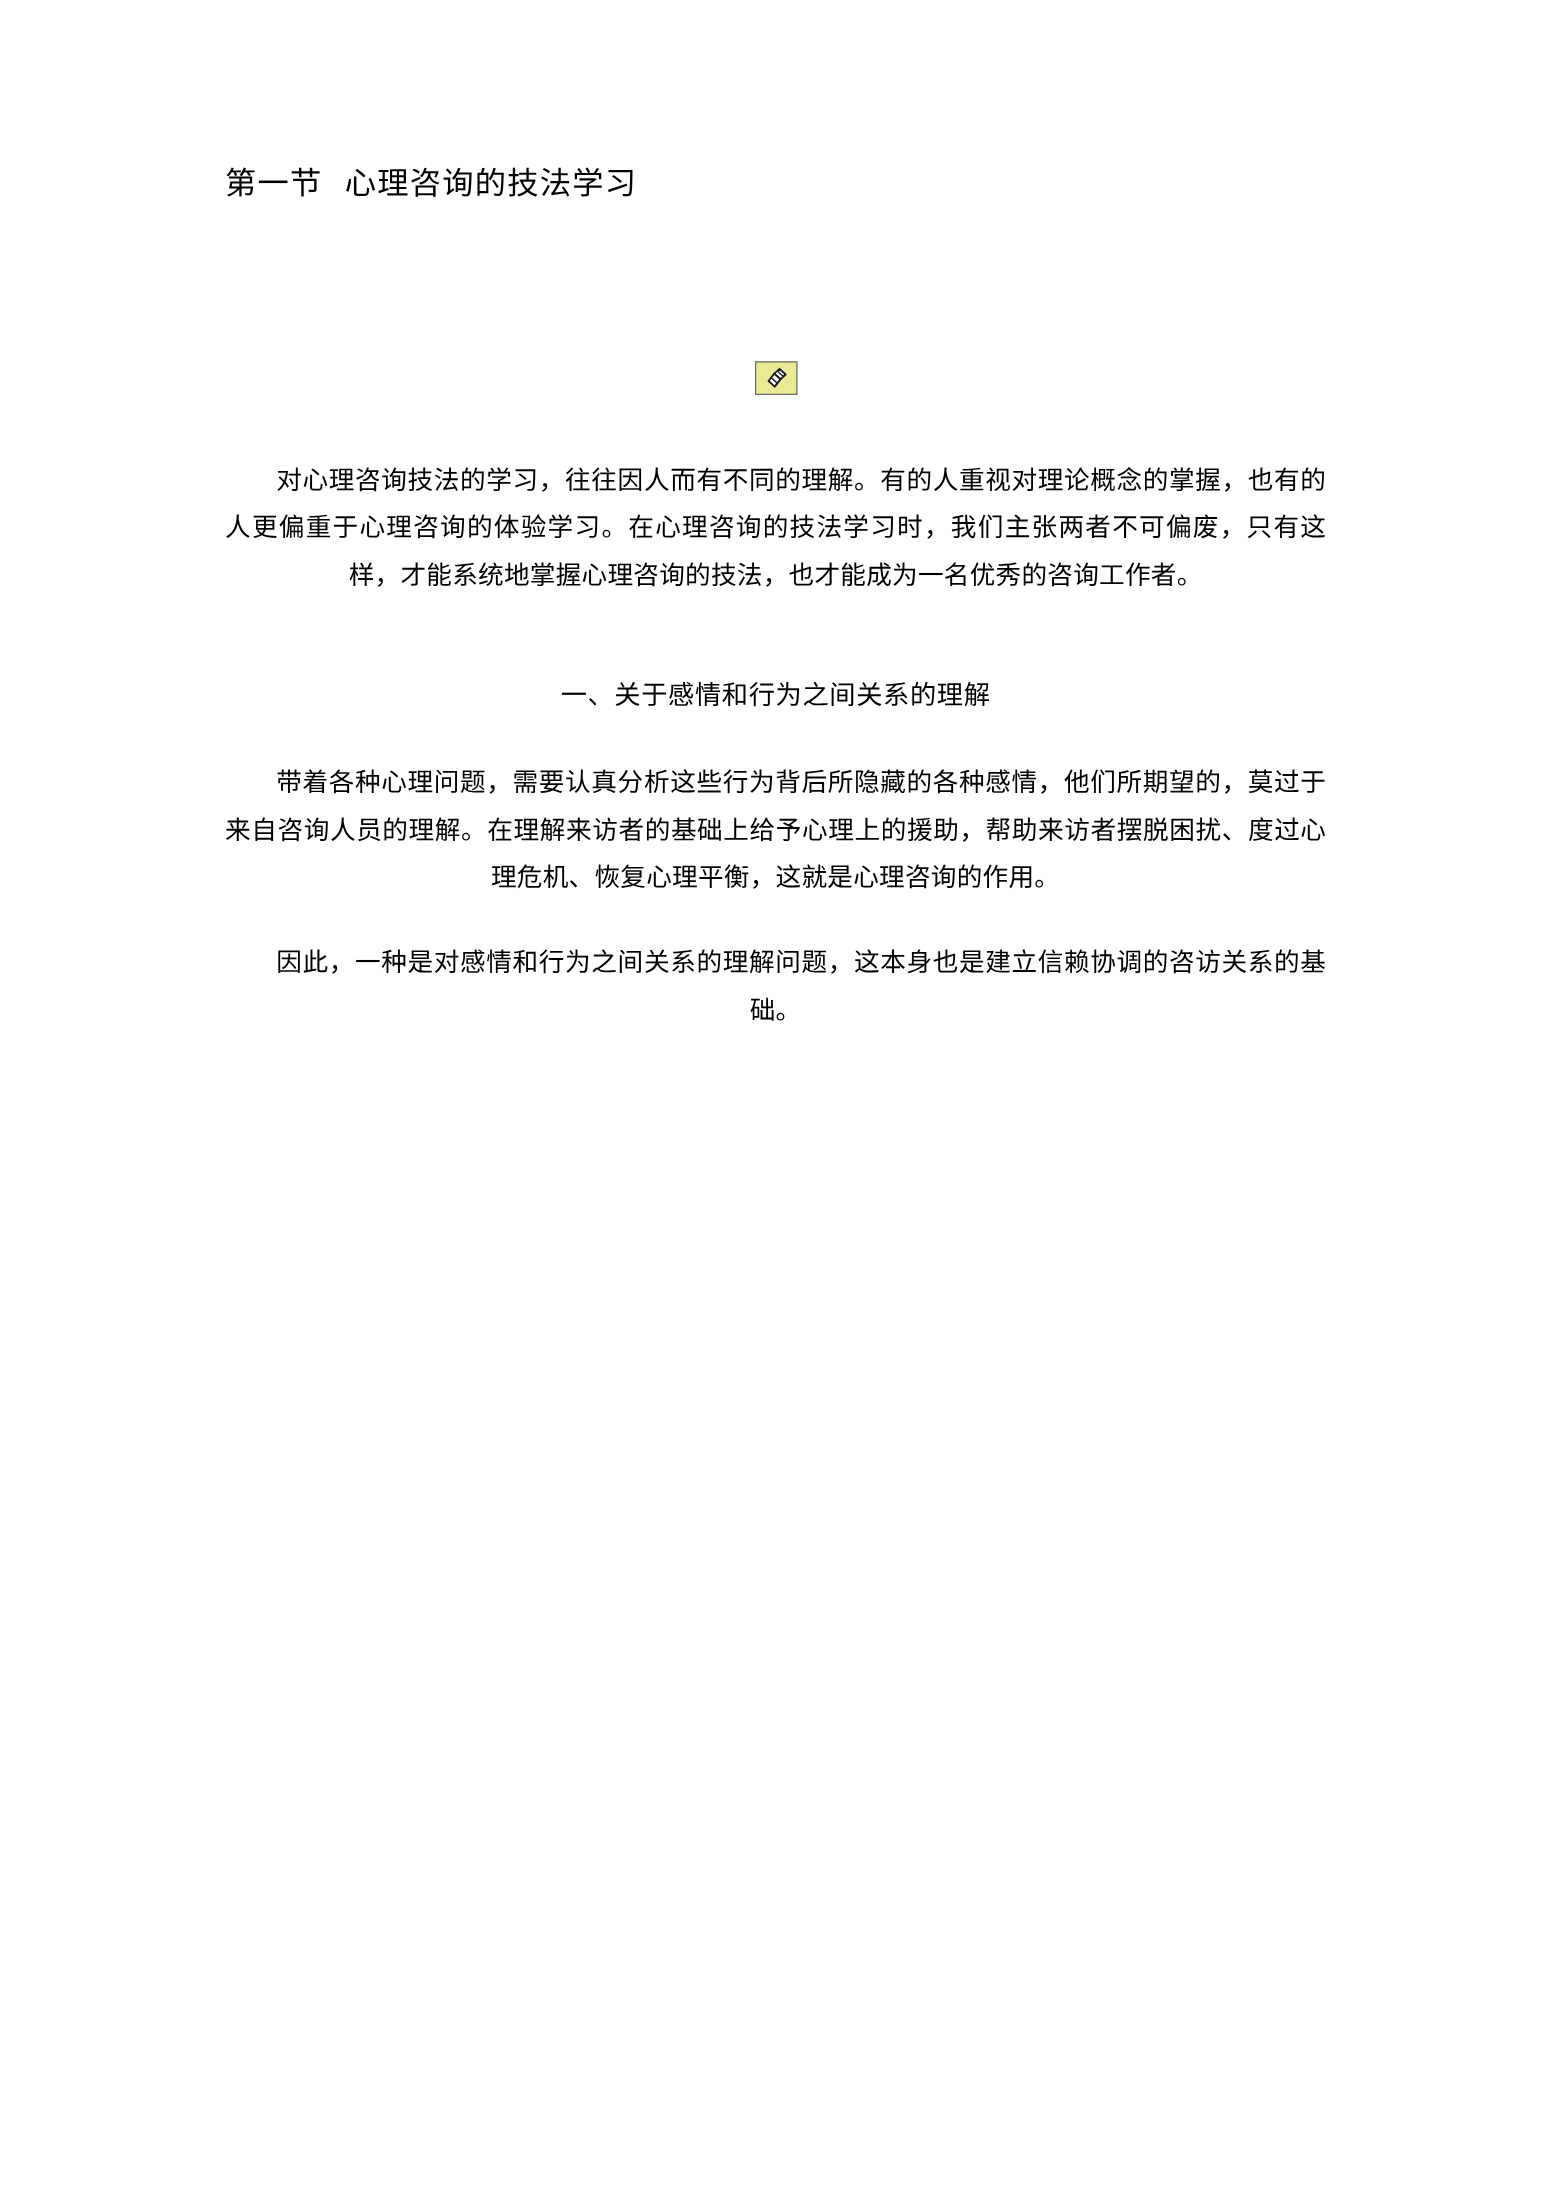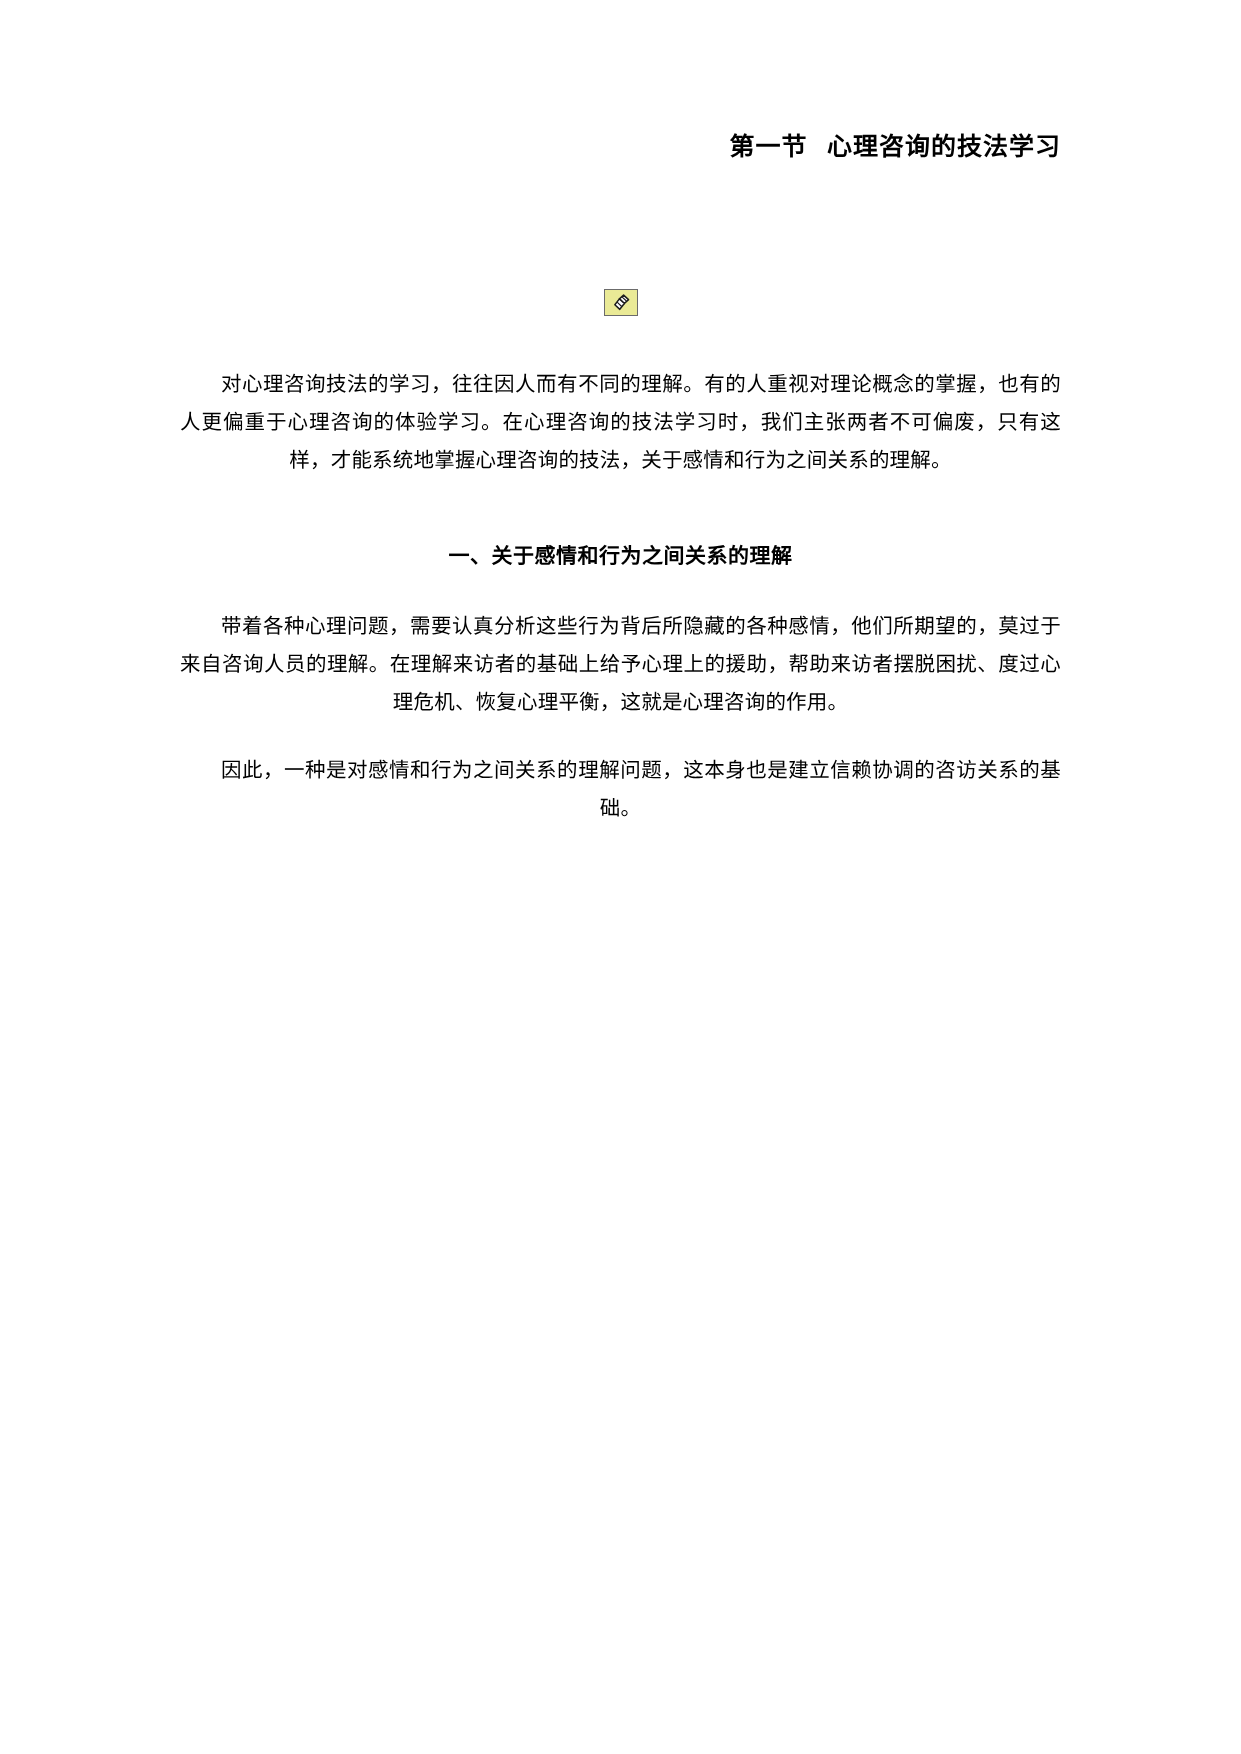--- a/index.html
+++ b/index.html
@@ -25,23 +25,23 @@
     position: absolute;
     left: 180px;
     top: 0;
     width: 881px;
   }
 
   
   .doc-title {
     margin: 0;
     padding: 0;
-    text-align: right;
+    text-align: left;
     font-size: 25px;
-    font-weight: 700;
+    font-weight: 400;
     letter-spacing: 1px;
     line-height: 1.3;
     padding-top: 131px;
     white-space: pre;
   }
 
   
   .figure-row {
     margin-top: 121px;
     text-align: center;
@@ -87,21 +87,21 @@
   .gap-3  { height: 30px; }
   .gap-4  { height: 34px; }
   .gap-5  { height: 30px; }
   .gap-6  { height: 30px; }
   .gap-7  { height: 30px; }
 
   
   h2.sub-heading {
     margin: 0;
     font-size: 21px;
-    font-weight: 700;
+    font-weight: 400;
     text-align: center;
     line-height: 34px;
     letter-spacing: 0.5px;
   }
 </style>
 </head>
 <body>
 
 <div class="page">
   <div class="content">
@@ -113,21 +113,21 @@
         <svg class="gem" viewBox="0 0 20 20" xmlns="http://www.w3.org/2000/svg" aria-hidden="true">
           <path d="M12.2 2.2 L17.4 7.0 L13.0 11.0 L7.8 6.2 Z" fill="#ffffff" stroke="#1d1d1d" stroke-width="1.6" stroke-linejoin="round"></path>
           <path d="M7.8 6.2 L13.0 11.0 L8.2 17.2 L3.0 12.4 Z" fill="#ffffff" stroke="#1d1d1d" stroke-width="1.6" stroke-linejoin="round"></path>
           <path d="M10.4 4.0 L15.2 8.4" stroke="#1d1d1d" stroke-width="1.2"></path>
           <path d="M5.4 9.6 L10.2 14.2" stroke="#1d1d1d" stroke-width="1.2"></path>
         </svg>
       </span>
     </div>
 
     <div class="gap-1"></div>
-    <p class="body indent">对心理咨询技法的学习，往往因人而有不同的理解。有的人重视对理论概念的掌握，也有的人更偏重于心理咨询的体验学习。在心理咨询的技法学习时，我们主张两者不可偏废，只有这样，才能系统地掌握心理咨询的技法，关于感情和行为之间关系的理解。</p>
+    <p class="body indent">对心理咨询技法的学习，往往因人而有不同的理解。有的人重视对理论概念的掌握，也有的人更偏重于心理咨询的体验学习。在心理咨询的技法学习时，我们主张两者不可偏废，只有这样，才能系统地掌握心理咨询的技法，也才能成为一名优秀的咨询工作者。</p>
 
     <div class="gap-2"></div>
 
     <div class="gap-3"></div>
     <h2 class="sub-heading">一、关于感情和行为之间关系的理解</h2>
 
     <div class="gap-4"></div>
     <p class="body indent">带着各种心理问题，需要认真分析这些行为背后所隐藏的各种感情，他们所期望的，莫过于来自咨询人员的理解。在理解来访者的基础上给予心理上的援助，帮助来访者摆脱困扰、度过心理危机、恢复心理平衡，这就是心理咨询的作用。</p>
 
     <div class="gap-5"></div>

